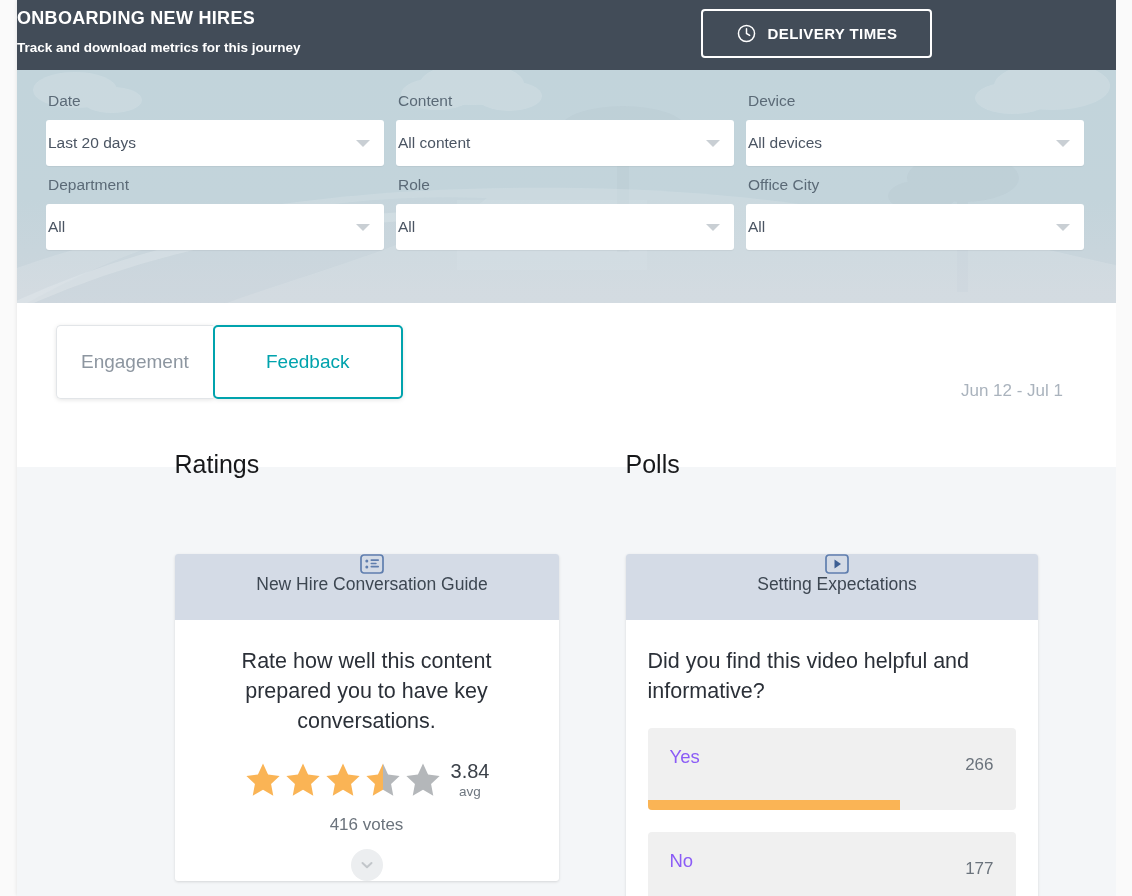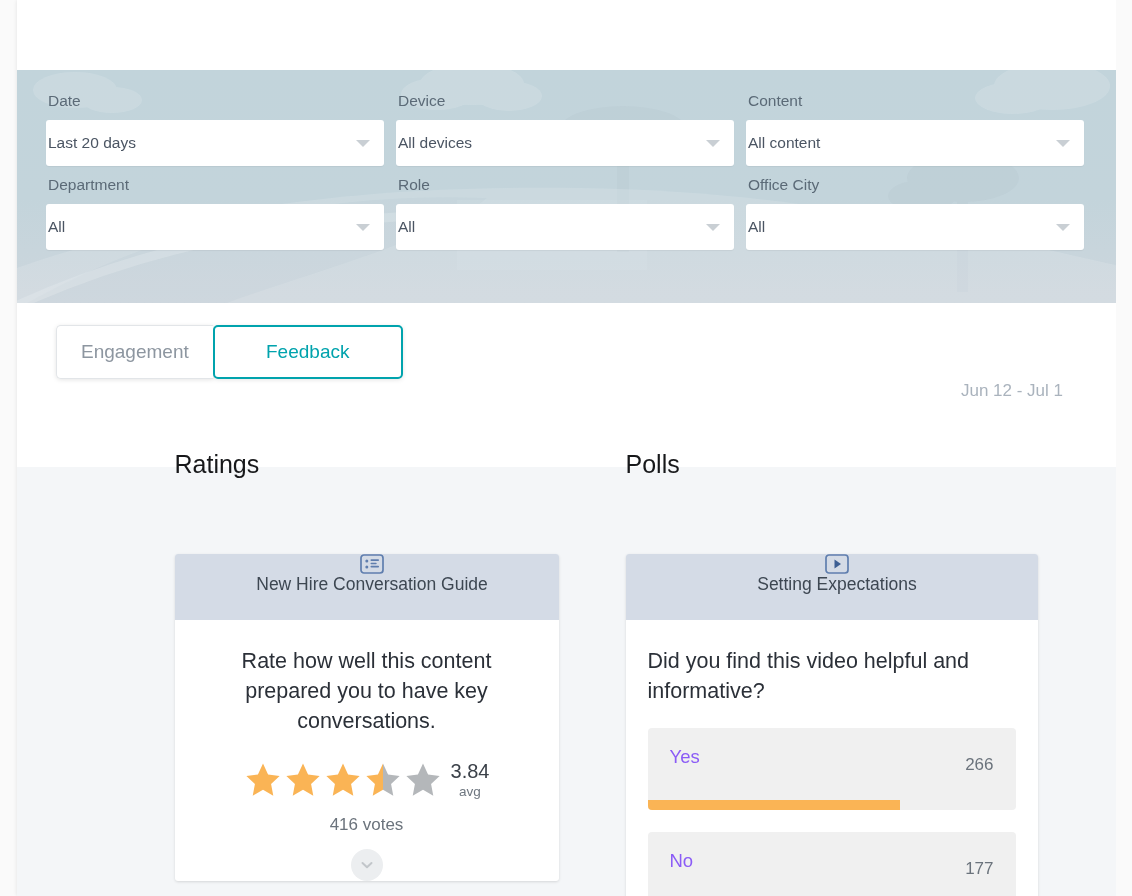--- a/index.html
+++ b/index.html
@@ -112,21 +112,21 @@
     position: absolute; left: 0; top: 303px;
     width: 1099px; height: 120px;
     background: #ffffff;
   }
   .tabs {
     position: absolute; left: 39px; top: 22px;
     display: flex;
     filter: drop-shadow(0 1px 2px rgba(0,0,0,.10));
   }
   .tab {
-    height: 54px;
+    height: 74px;
     display: flex; align-items: center; justify-content: center;
     padding: 0 24px;
     font-size: 19px;
     background: #fff;
     border: 1px solid #e2e5e8;
     cursor: pointer;
   }
   .tab.inactive { color: #8d96a0; border-radius: 5px 0 0 5px; border-right: none; }
   .tab.active {
     color: #00A3AD;
@@ -244,20 +244,31 @@
   }
   .po-fill { background: #fab košt; }
   .po-fill { background: #fab455; }
 </style>
 </head>
 <body>
 
 <div id="page">
   <div id="content-column">
 
+    <div class="app-header">
+      <div class="hdr-title">ONBOARDING NEW HIRES</div>
+      <div class="hdr-sub">Track and download metrics for this journey</div>
+      <div class="delivery-btn">
+        <svg class="clock-ico" viewBox="0 0 24 24">
+          <circle cx="12" cy="12" r="9.2" fill="none" stroke="#ffffff" stroke-width="1.7"></circle>
+          <path d="M12 6.6 V12 L15.6 14.2" fill="none" stroke="#ffffff" stroke-width="1.7" stroke-linecap="round"></path>
+        </svg>
+        <span class="lbl">DELIVERY TIMES</span>
+      </div>
+    </div>
 
     <div class="filter-strip">
       <svg class="filter-bg" viewBox="0 0 1099 233" preserveAspectRatio="none">
         <g fill="#ffffff" opacity="0.30">
           <ellipse cx="455" cy="14" rx="52" ry="21"></ellipse>
           <ellipse cx="420" cy="24" rx="36" ry="16"></ellipse>
           <ellipse cx="492" cy="26" rx="33" ry="15"></ellipse>
           <ellipse cx="1035" cy="16" rx="58" ry="24"></ellipse>
           <ellipse cx="996" cy="28" rx="38" ry="16"></ellipse>
           <ellipse cx="58" cy="20" rx="42" ry="18"></ellipse>
@@ -278,30 +289,30 @@
 
       <div class="filter-grid">
         <div>
           <div class="f-label">Date</div>
           <div class="f-select">
             <span>Last 20 days</span>
             <span class="caret"></span>
           </div>
         </div>
         <div>
+          <div class="f-label">Content</div>
+          <div class="f-select">
+            <span>All content</span>
+            <span class="caret"></span>
+          </div>
+        </div>
+        <div>
           <div class="f-label">Device</div>
           <div class="f-select">
             <span>All devices</span>
-            <span class="caret"></span>
-          </div>
-        </div>
-        <div>
-          <div class="f-label">Content</div>
-          <div class="f-select">
-            <span>All content</span>
             <span class="caret"></span>
           </div>
         </div>
         <div>
           <div class="f-label">Department</div>
           <div class="f-select">
             <span>All</span>
             <span class="caret"></span>
           </div>
         </div>

